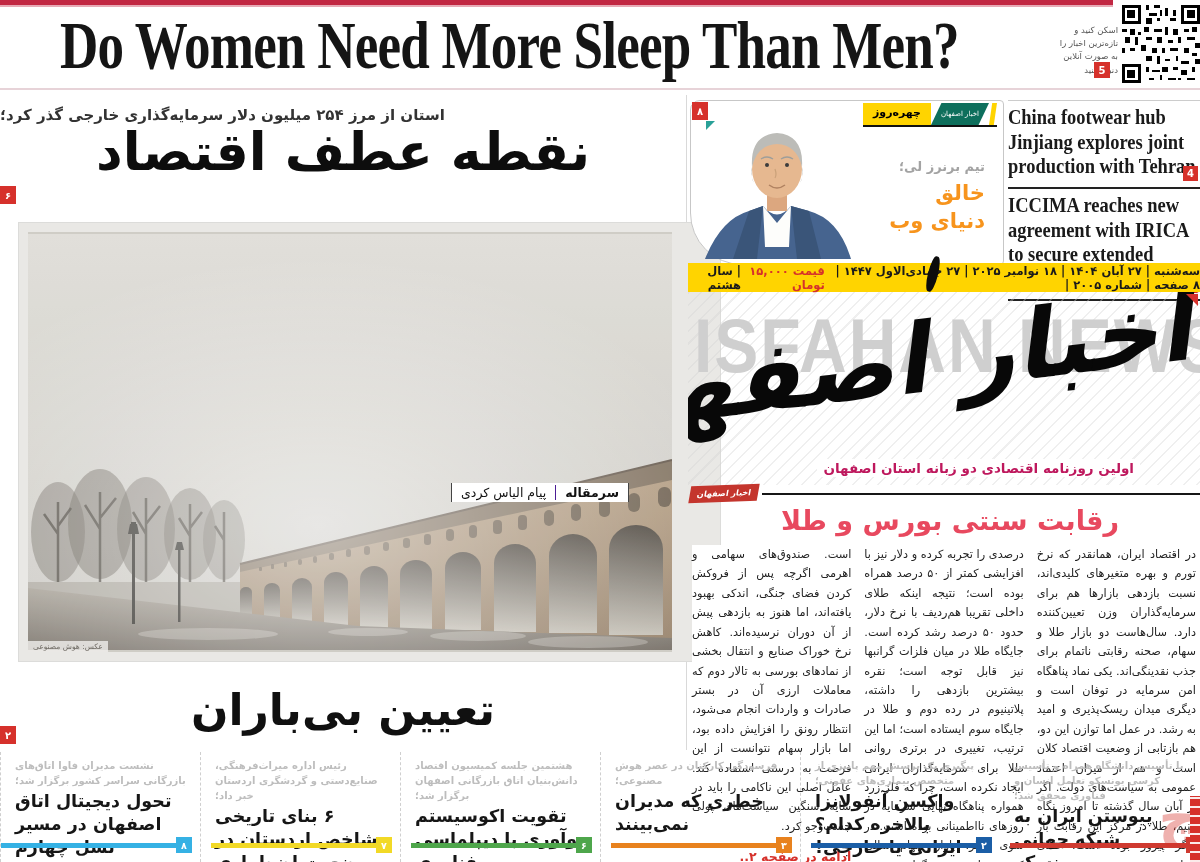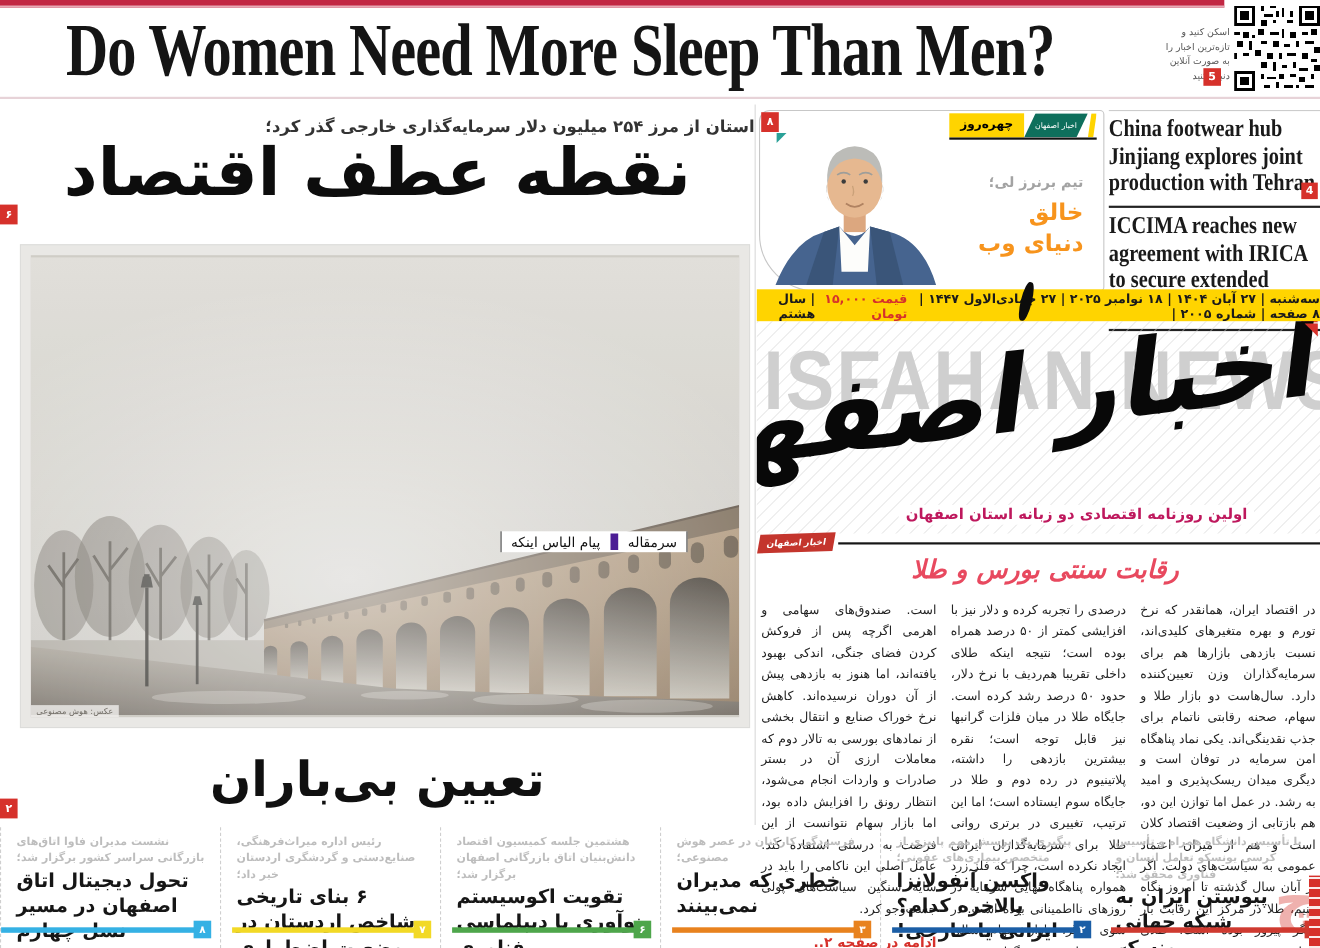--- a/index.html
+++ b/index.html
@@ -11,25 +11,25 @@
   #topbar{left:0;top:0;width:1113px;height:5px;background:#c22743;border-bottom:2px solid #e7aab6;}
   #main-en-headline{left:60px;top:6px;white-space:nowrap;font-family:"Liberation Serif",serif;
      font-weight:bold;font-size:68px;letter-spacing:-1px;transform:scaleX(.78);transform-origin:left top;color:#151515;}
   #masthead-rule{left:0;top:88px;width:1200px;height:2px;background:#e7d3d8;}
   #scan-note{right:82px;top:24px;width:62px;font-size:8.5px;line-height:1.55;color:#555;text-align:right;}
   #scan-badge{left:1094px;top:62px;width:16px;height:16px;background:#d6312b;color:#fff;
      font-weight:bold;font-size:10px;display:flex;align-items:center;justify-content:center;}
   #qr{left:1122px;top:5px;}
   
   .sideline{left:686px;top:95px;width:1px;height:655px;background:#d9d9d9;}
-  #lead-kicker{left:0;top:106px;width:686px;text-align:right;font-size:15px;font-weight:bold;color:#333;}
-  #lead-headline{left:0;top:122px;width:686px;text-align:center;font-size:60px;font-weight:bold;color:#0d0d0d;}
+  #lead-kicker{left:0;top:106px;width:686px;text-align:left;font-size:15px;font-weight:bold;color:#333;}
+  #lead-headline{left:0;top:122px;width:686px;text-align:center;font-size:52px;font-weight:bold;color:#0d0d0d;}
   .edge-badge{left:0;width:16px;height:18px;background:#d6312b;color:#fff;font-size:10px;font-weight:bold;
      display:flex;align-items:center;justify-content:center;}
-  #photo-frame{left:18px;top:222px;width:664px;height:440px;background:#e9e8e5;box-shadow:0 0 0 1px #dcdcda inset;}
+  #photo-frame{left:18px;top:222px;width:664px;height:440px;background:#e9e8e5;box-shadow:0 0 0 1px #dcdcda inset;padding-left:39px;}
   #photo{position:absolute;left:10px;top:10px;width:644px;height:420px;overflow:hidden;background:#cfcdc6;}
   #photo-credit{position:absolute;left:0px;bottom:0px;font-size:7.5px;color:#6f6b64;background:rgba(240,239,236,.8);
      padding:1px 5px;direction:rtl;}
   #caption-kicker{left:0;top:666px;width:686px;text-align:center;font-size:15px;font-weight:bold;color:#222;}
   #caption-headline{left:0;top:684px;width:686px;text-align:center;font-size:44px;font-weight:bold;color:#101010;}
   
   #card{left:690px;top:100px;width:312px;height:163px;background:#fff;border:1px solid #c7c7c7;
      border-radius:10px 4px 4px 52px;}
   #card-badge{left:692px;top:102px;}
   #card-tri{left:706px;top:121px;width:0;height:0;border-left:9px solid #2aa198;border-bottom:9px solid transparent;}
@@ -64,22 +64,22 @@
   #np-corner{position:absolute;right:2px;top:2px;width:0;height:0;border-top:12px solid #d6312b;border-left:12px solid transparent;}
   #tagline{position:absolute;right:60px;bottom:8px;color:#be185d;font-weight:bold;font-size:13.5px;
      background:#fff;padding:1px 6px;}
   
   #stamp{left:690px;top:485px;width:68px;height:17px;background:#c4352d;color:#fff;font-size:8px;
      display:flex;align-items:center;justify-content:center;transform:skewX(-12deg) rotate(-2deg);font-weight:bold;}
   #ed-rule{left:762px;top:493px;width:438px;height:2px;background:#161616;}
   #ed-label{left:0;right:0;top:483px;margin:0 auto;width:max-content;background:#fff;display:flex;direction:rtl;
      align-items:center;border-left:1px solid #444;border-right:1px solid #444;padding:2px 0;transform:translateX(-60px);}
   #ed-label span{padding:0 9px;font-size:12.5px;}
-  #ed-label .sec{font-weight:normal;border-left:7px solid #4c1d95;}
-  #ed-headline{left:700px;top:505px;width:500px;text-align:center;font-size:23px;font-weight:bold;color:#e8495f;font-style:italic;}
+  #ed-label .sec{font-weight:bold;border-left:1px solid #4c1d95;}
+  #ed-headline{left:700px;top:505px;width:500px;text-align:center;font-size:27px;font-weight:bold;color:#e8495f;}
   #ed-cols{left:692px;top:545px;width:504px;display:flex;direction:rtl;gap:13px;}
   .col{flex:1;font-size:11.3px;line-height:1.72;text-align:justify;color:#232323;background:#fff;}
   #continued{font-weight:bold;color:#d6312b;font-size:12.5px;margin-top:10px;}
   
   #teasers{left:0;top:752px;width:1200px;height:110px;display:flex;direction:rtl;}
   .teaser{position:relative;width:200px;box-sizing:border-box;padding:6px 14px 0;text-align:left;}
   .teaser + .teaser{border-left:1px dashed #cfcfcf;}
   .t-kicker{font-size:10px;line-height:1.5;color:#bdbdbd;font-weight:bold;min-height:30px;}
   .t-headline{font-size:17.5px;line-height:1.32;font-weight:bold;color:#161616;margin-top:2px;}
   .t-bar{position:absolute;left:10px;right:10px;bottom:14px;height:5px;}
@@ -337,21 +337,21 @@
     <div id="np-en">ISFAHAN NEWS</div>
     <div id="np-fa" class="fa">اخبار اصفهان</div>
     <div id="np-corner"></div>
     <div id="tagline" class="fa">اولین روزنامه اقتصادی دو زبانه استان اصفهان</div>
   </div>
 
   <div class="abs" id="stamp">اخبار اصفهان</div>
   <div class="abs" id="ed-rule"></div>
   <div class="abs" id="ed-label">
     <span class="sec">سرمقاله</span>
-    <span>پیام الیاس اینکه</span>
+    <span>پیام الیاس کردی</span>
   </div>
   <div class="abs fa" id="ed-headline">رقابت سنتی بورس و طلا</div>
   <div class="abs" id="ed-cols">
     <div class="col">در اقتصاد ایران، همانقدر که نرخ تورم و بهره متغیرهای کلیدی‌اند، نسبت بازدهی بازارها هم برای سرمایه‌گذاران وزن تعیین‌کننده دارد. سال‌هاست دو بازار طلا و سهام، صحنه رقابتی ناتمام برای جذب نقدینگی‌اند. یکی نماد پناهگاه امن سرمایه در توفان است و دیگری میدان ریسک‌پذیری و امید به رشد. در عمل اما توازن این دو، هم بازتابی از وضعیت اقتصاد کلان است و هم از میزان اعتماد عمومی به سیاست‌های دولت. اگر از آبان سال گذشته تا امروز نگاه کنیم، طلا در مرکز این رقابت بار دیگر پیروز بوده است. طلای جهانی رشدی حدود ۵۹</div>
     <div class="col">درصدی را تجربه کرده و دلار نیز با افزایشی کمتر از ۵۰ درصد همراه بوده است؛ نتیجه اینکه طلای داخلی تقریبا هم‌ردیف با نرخ دلار، حدود ۵۰ درصد رشد کرده است. جایگاه طلا در میان فلزات گرانبها نیز قابل توجه است؛ نقره بیشترین بازدهی را داشته، پلاتینیوم در رده دوم و طلا در جایگاه سوم ایستاده است؛ اما این ترتیب، تغییری در برتری روانی طلا برای سرمایه‌گذاران ایرانی ایجاد نکرده است، چرا که فلز زرد همواره پناهگاه نهایی سرمایه در روزهای نااطمینانی بوده است. در سوی دیگر، بازار سهام سالی کم‌رمق را پشت سر گذاشته</div>
     <div class="col">
       <span>است. صندوق‌های سهامی و اهرمی اگرچه پس از فروکش کردن فضای جنگی، اندکی بهبود یافته‌اند، اما هنوز به بازدهی پیش از آن دوران نرسیده‌اند. کاهش نرخ خوراک صنایع و انتقال بخشی از نمادهای بورسی به تالار دوم که معاملات ارزی آن در بستر صادرات و واردات انجام می‌شود، انتظار رونق را افزایش داده بود، اما بازار سهام نتوانست از این فرصت به درستی استفاده کند. عامل اصلی این ناکامی را باید در سایه سنگین سیاست‌های پولی جست‌وجو کرد.</span>
       <div id="continued">ادامه در صفحه ۲..</div>
     </div>
   </div>

